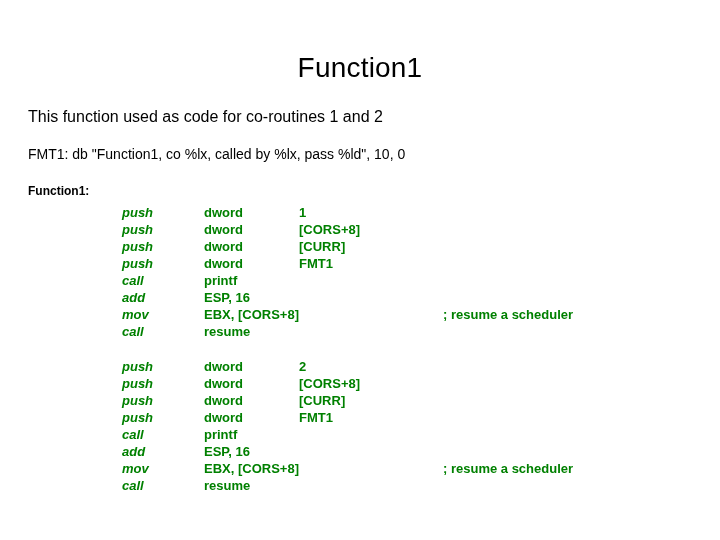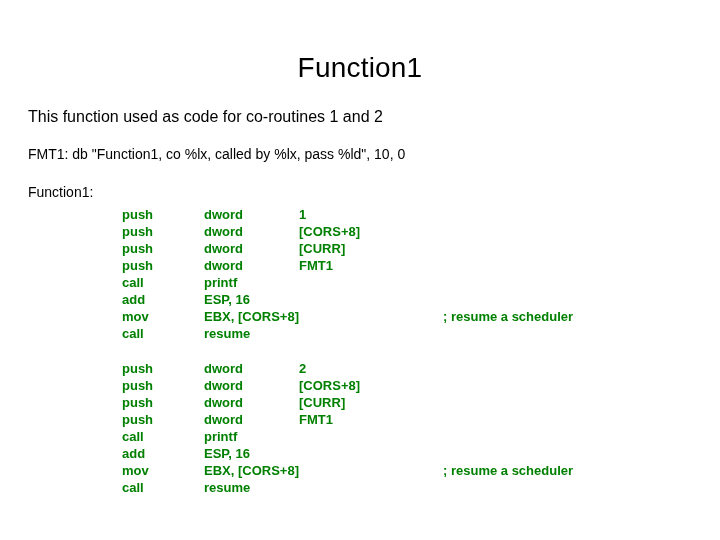--- a/index.html
+++ b/index.html
@@ -33,39 +33,39 @@
   }
   .fmt {
     font-size: 14px;
     font-weight: 400;
     margin: 0 0 22px 0;
   }
   .code-wrap {
     position: relative;
   }
   .label {
-    font-size: 14px;
-    font-weight: 400;
+    font-size: 12px;
+    font-weight: 700;
     margin: 0 0 6px 0;
   }
   table.asm {
     border-collapse: collapse;
     margin-left: 94px;
     margin-bottom: 18px;
   }
   table.asm td {
     font-size: 13px;
     font-weight: 700;
     color: #008000;
     padding: 0;
     line-height: 17px;
     vertical-align: top;
     white-space: nowrap;
   }
-  td.op   { width: 82px; }
+  td.op   { width: 82px; font-style: italic; }
   td.arg1 { width: 44px; }
   td.arg2 { width: 144px; }
   td.cmt  {}
 </style>
 </head>
 <body>
 
 <div class="page">
 
   <h1 class="title">Function1</h1>

